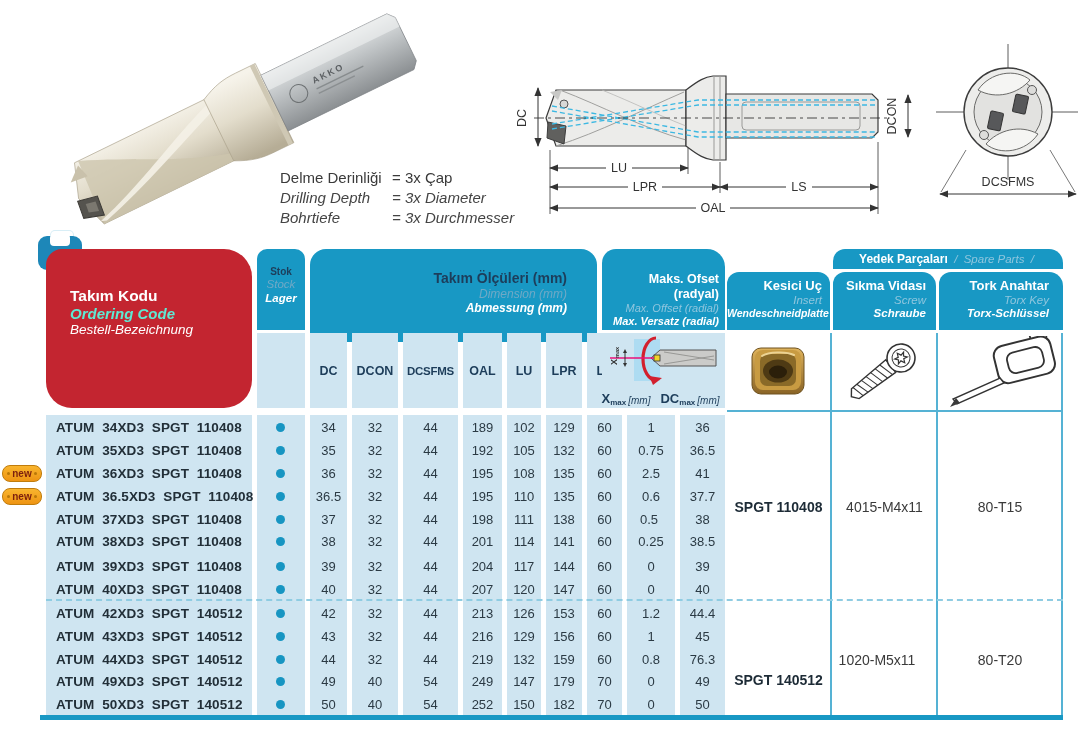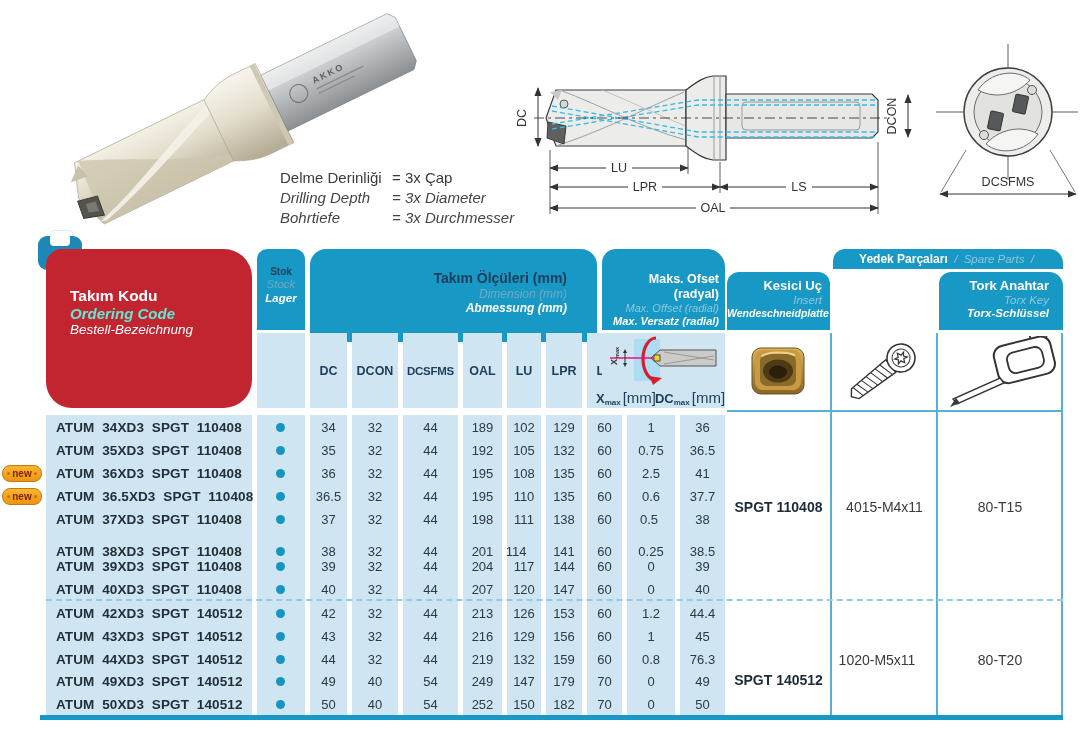--- a/index.html
+++ b/index.html
@@ -32,21 +32,21 @@
 
   #corner-tab-white{left:10px;top:-18px;width:24px;height:20px;background:#fff;border-radius:5px;
                     box-shadow:0 0 0 1px #d8eef6 inset;}
   #corner-tab{left:-2px;top:-12px;width:44px;height:34px;background:#1d87b8;border-radius:9px;}
   #corner-tab .notch{position:absolute;left:12px;top:-2px;width:20px;height:12px;background:#fff;border-radius:4px;}
 
   .sub-label{display:flex;align-items:center;justify-content:center;
              font-weight:700;color:#1d3d5a;font-size:12.5px;}
   .mini-dim{font-weight:700;color:#1d3d5a;font-size:13px;display:flex;align-items:flex-end;justify-content:center;}
   .mini-dim sub{font-size:8px;font-weight:700;transform:translateY(1px);}
-  .mini-dim .unit{font-size:15px;font-weight:400;margin-left:2px;}
+  .mini-dim .unit{font-size:10px;font-weight:400;margin-left:2px;font-style:italic;}
 
   .row{position:absolute;left:0;width:1025px;}
   .cell{position:absolute;top:0;height:100%;display:flex;align-items:center;justify-content:center;
         font-size:13px;color:#2b3a44;}
   .cell.code{justify-content:flex-start;padding-left:10px;font-weight:700;font-size:13.5px;
              color:#222f38;word-spacing:4px;letter-spacing:0.1px;}
   .stock-dot{position:absolute;width:9px;height:9px;border-radius:50%;background:#1795c2;}
   .new-badge{position:absolute;left:-38px;width:38px;height:15px;border-radius:8px;
              background:linear-gradient(#f9b52e,#ee9413);border:1px solid #c07c0c;
              color:#7c1f0e;font-weight:700;font-size:10px;display:flex;align-items:center;
@@ -237,20 +237,25 @@
     </div>
 
     <div class="abs teal center-al" style="left:793px;top:1px;width:230px;height:20px;border-radius:12px 14px 0 0;padding-top:3px;font-size:12px;">
       <span class="hline1" style="font-size:12px;">Yedek Parçaları</span>
       <span class="hline2" style="margin:0 3px;">/</span>
       <span class="hline2">Spare Parts</span>
       <span class="hline2" style="margin:0 3px;">/</span>
       <span class="hline3" style="font-weight:700;font-size:12px;">Ersatzteile</span>
     </div>
 
+    <div class="abs teal right-al" style="left:793px;top:24px;width:103px;height:58px;border-radius:12px 14px 0 0;padding:6px 10px 0 0;">
+      <div class="hline1">Sıkma Vidası</div>
+      <div class="hline2">Screw</div>
+      <div class="hline3">Schraube</div>
+    </div>
 
     <div class="abs teal right-al" style="left:899px;top:24px;width:124px;height:58px;border-radius:12px 14px 0 0;padding:6px 14px 0 0;">
       <div class="hline1">Tork Anahtar</div>
       <div class="hline2">Torx Key</div>
       <div class="hline3">Torx-Schlüssel</div>
     </div>
 
     <div class="abs lb" style="left:217px;top:85px;width:48px;height:75px;"></div>
     <div class="abs lb sub-label" style="left:270px;top:85px;width:37px;height:75px;">DC</div>
     <div class="abs lb sub-label" style="left:312px;top:85px;width:46px;height:75px;">DCON</div>
@@ -417,27 +422,27 @@
           <div class="cell" style="left: 312px; width: 46px;">32</div>
           <div class="cell" style="left: 363px; width: 55px;">44</div>
           <div class="cell" style="left: 423px; width: 39px;">198</div>
           <div class="cell" style="left: 467px; width: 34px;">111</div>
           <div class="cell" style="left: 506px; width: 36px;">138</div>
           <div class="cell" style="left: 547px; width: 35px;">60</div>
           <div class="cell" style="left: 587px; width: 44px;">0.5</div>
           <div class="cell" style="left: 640px; width: 45px;">38</div>
           <div class="stock-dot" style="left: 236px; top: 7.05px;"></div>
         </div>
-        <div class="row" style="top: 292px; height: 23.1px;">
+        <div class="row" style="top: 282px; height: 23.1px;">
           <div class="cell code" style="left: 6px; width: 206px;">ATUM 38XD3 SPGT 110408</div>
           <div class="cell" style="left: 270px; width: 37px;">38</div>
           <div class="cell" style="left: 312px; width: 46px;">32</div>
           <div class="cell" style="left: 363px; width: 55px;">44</div>
           <div class="cell" style="left: 423px; width: 39px;">201</div>
-          <div class="cell" style="left: 467px; width: 18px;">114</div>
+          <div class="cell" style="left: 467px; width: 18px; padding-left: 8px;">114</div>
           <div class="cell" style="left: 506px; width: 36px;">141</div>
           <div class="cell" style="left: 547px; width: 35px;">60</div>
           <div class="cell" style="left: 587px; width: 48px;">0.25</div>
           <div class="cell" style="left: 640px; width: 45px;">38.5</div>
           <div class="stock-dot" style="left: 236px; top: 7.05px;"></div>
         </div>
         <div class="row" style="top: 306.6px; height: 23.1px;">
           <div class="cell code" style="left: 6px; width: 206px;">ATUM 39XD3 SPGT 110408</div>
           <div class="cell" style="left: 270px; width: 37px;">39</div>
           <div class="cell" style="left: 312px; width: 46px;">32</div>

